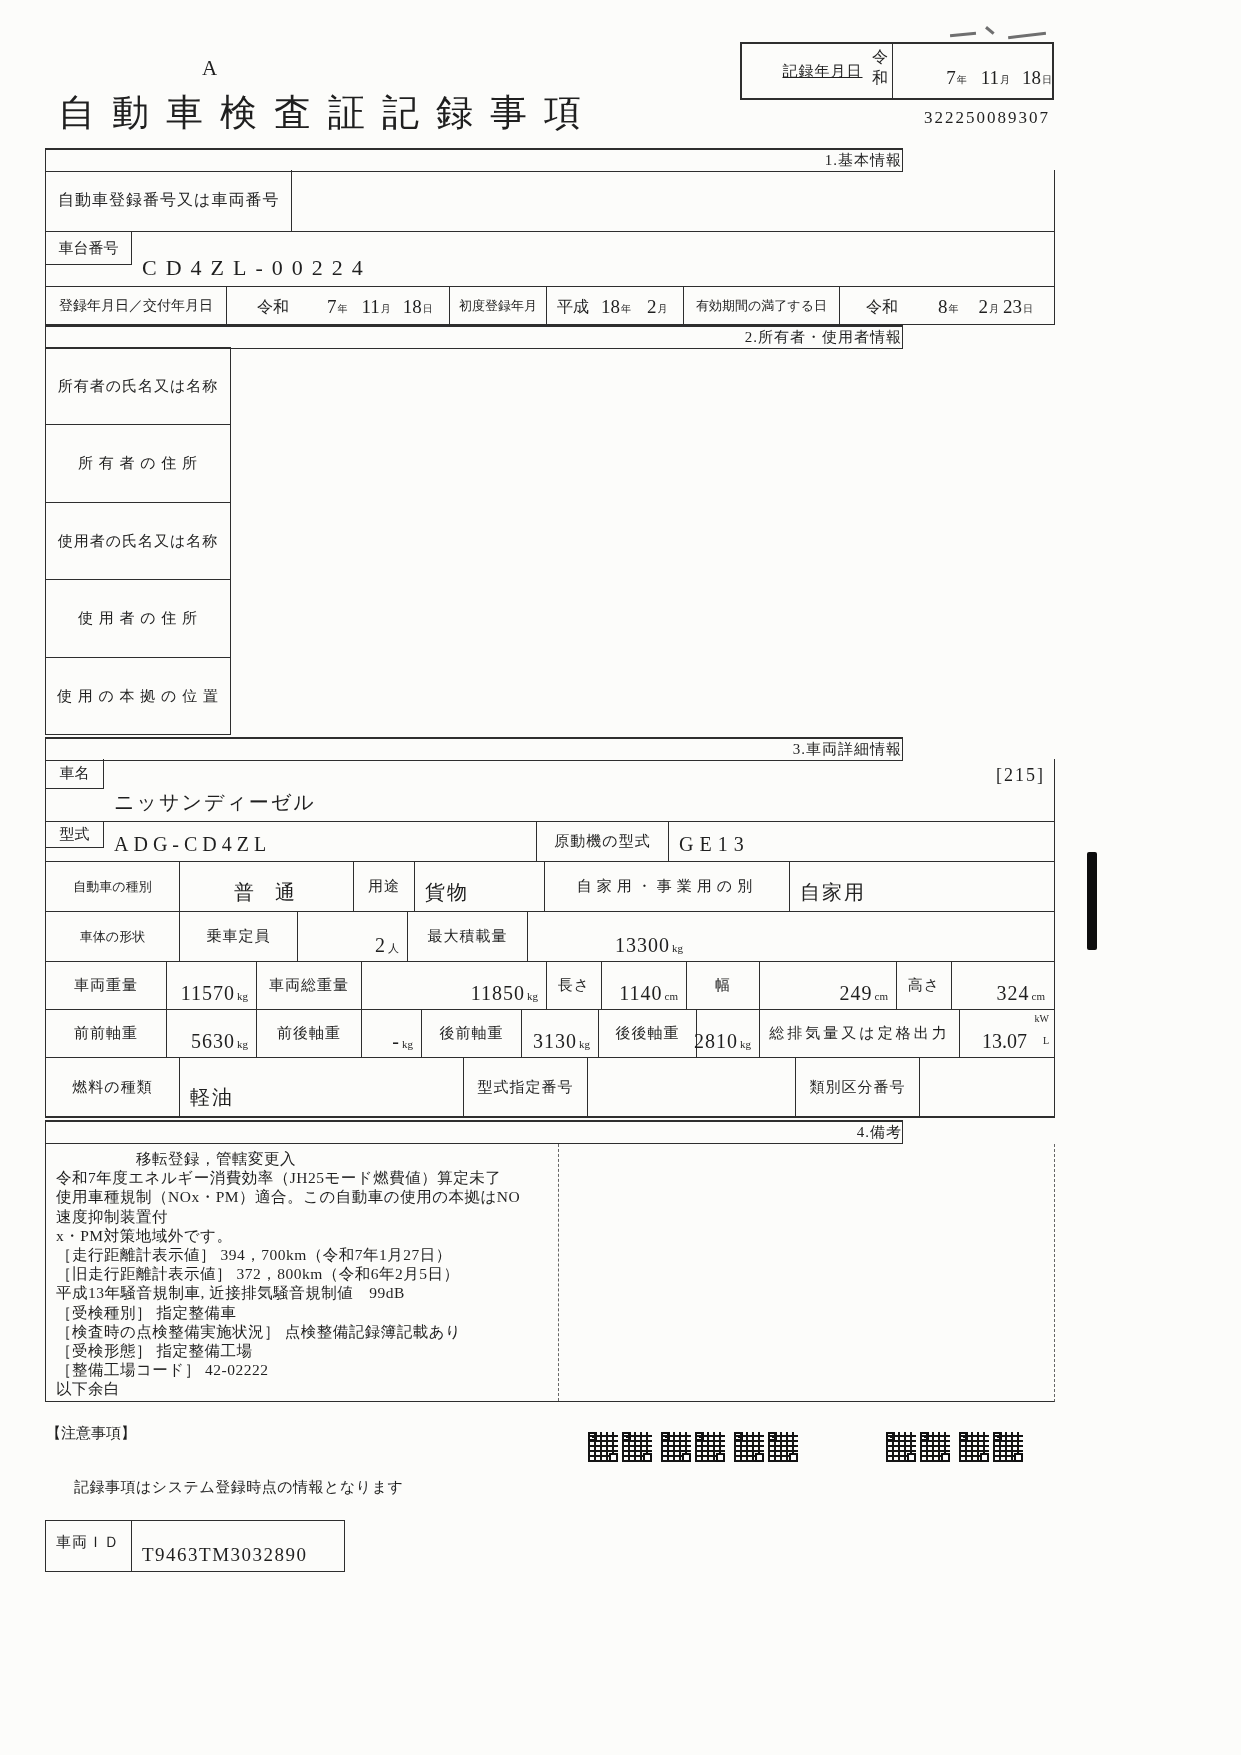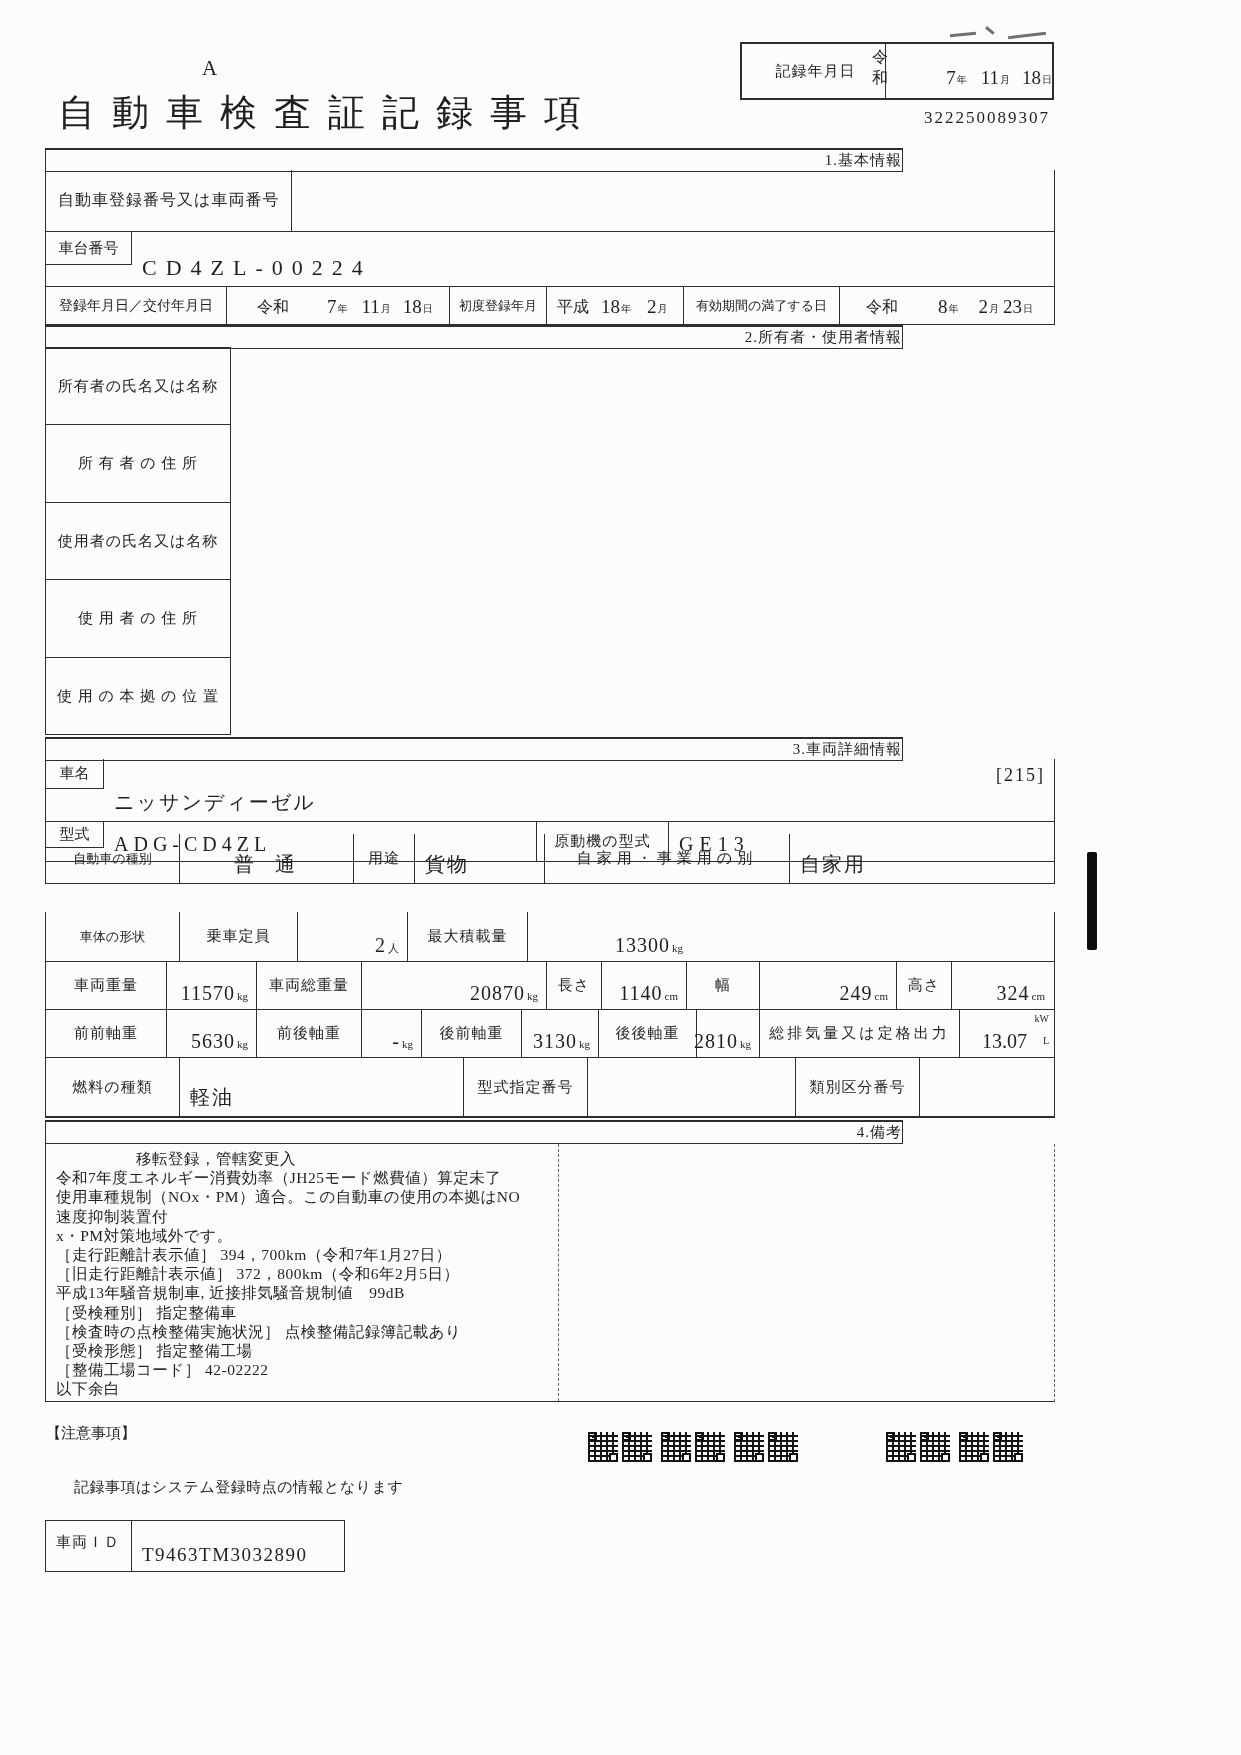--- a/index.html
+++ b/index.html
@@ -56,21 +56,21 @@
   <div class="scratch" style="left:950px;top:33px;width:26px;height:2.5px;transform:rotate(-5deg);"></div>
   <div class="scratch" style="left:985px;top:29px;width:10px;height:2.5px;transform:rotate(40deg);"></div>
   <div class="scratch" style="left:1008px;top:34px;width:38px;height:2.5px;transform:rotate(-7deg);"></div>
   <div class="blob" style="left:1087px;top:852px;width:10px;height:98px;"></div>
 
   <div class="abs" style="left:202px;top:56px;font-size:21px;">A</div>
   <div class="abs" style="left:58px;top:88px;font-size:37px;letter-spacing:17px;white-space:nowrap;">自動車検査証記録事項</div>
   <div class="abs" style="left:890px;top:108px;width:160px;font-size:17px;letter-spacing:2px;text-align:right;">322250089307</div>
 
   <div class="abs" style="left:740px;top:42px;width:314px;height:58px;border:2px solid #2e2e2e;box-sizing:border-box;">
-    <div class="lc" style="position:absolute;left:4px;top:0;width:140px;height:100%;border-right:1.5px solid #2e2e2e;box-sizing:border-box;">記録年月日</div>
+    <div class="lc" style="position:absolute;left:11px;top:0;width:140px;height:100%;border-right:1.5px solid #2e2e2e;box-sizing:border-box;text-decoration:underline;">記録年月日</div>
     <div class="date" style="left:118px;padding-bottom:9px;">
       <span class="era" style="margin-left:12px;">令和</span>
       <span style="margin-left:44px;">7</span>
         <span class="sfx">年</span>
       <span style="margin-left:14px;">11</span>
         <span class="sfx">月</span>
       <span style="margin-left:12px;">18</span>
         <span class="sfx">日</span>
     </div>
   </div>
@@ -147,21 +147,21 @@
     <div class="c" style="width:490px;">
       <div class="corner" style="width:58px;height:26px;">型式</div>
       <div class="bl" style="left:68px;letter-spacing:5px;">ADG-CD4ZL</div>
     </div>
     <div class="c lc" style="width:132px;">原動機の型式</div>
     <div class="c" style="width:385px;">
       <div class="bl" style="letter-spacing:6px;">GE13</div>
     </div>
   </div>
 
-  <div class="row" style="top:834px;height:50px;">
+  <div class="row" style="top:862px;height:50px;">
     <div class="c lc sm" style="width:133px;">自動車の種別</div>
     <div class="c" style="width:174px;">
         <div class="bl" style="letter-spacing:8px;margin-left:44px;">普 通</div>
       </div>
     <div class="c lc" style="width:61px;">用途</div>
     <div class="c" style="width:130px;">
         <div class="bl">貨物</div>
       </div>
     <div class="c lc" style="width:245px;letter-spacing:5px;">自家用・事業用の別</div>
     <div class="c" style="width:264px;">
@@ -191,21 +191,21 @@
     <div class="c lc" style="width:120px;">車両重量</div>
     <div class="c" style="width:90px;">
         <div class="vu">
           <span>11570</span>
           <span class="u">kg</span>
         </div>
       </div>
     <div class="c lc" style="width:105px;">車両総重量</div>
     <div class="c" style="width:185px;">
         <div class="vu">
-          <span>20870</span>
+          <span>11850</span>
           <span class="u">kg</span>
         </div>
       </div>
     <div class="c lc" style="width:55px;">長さ</div>
     <div class="c" style="width:85px;">
         <div class="vu">
           <span>1140</span>
           <span class="u">cm</span>
         </div>
       </div>

